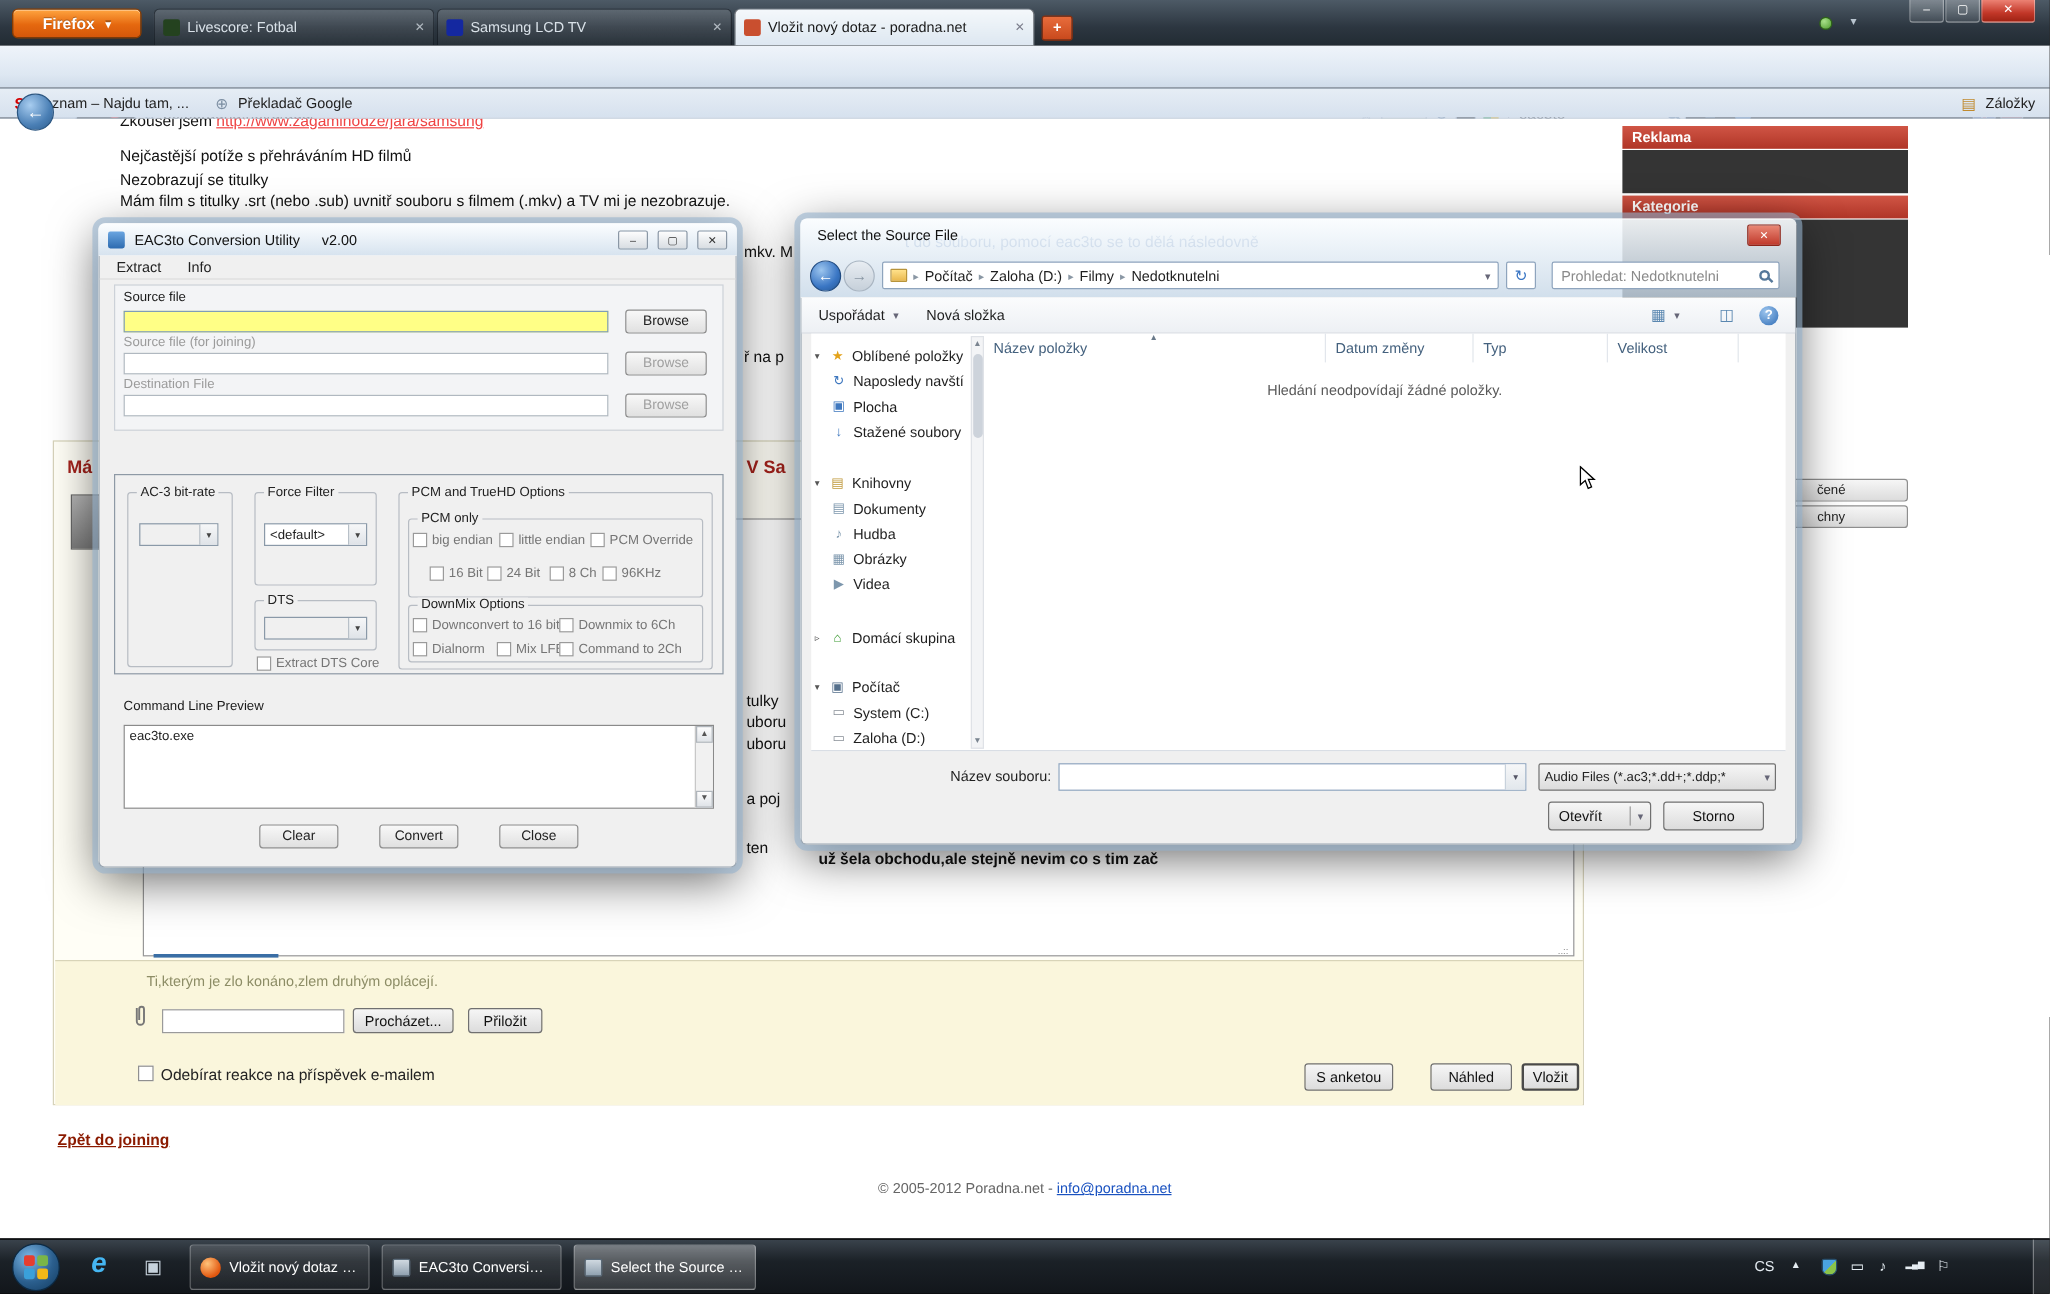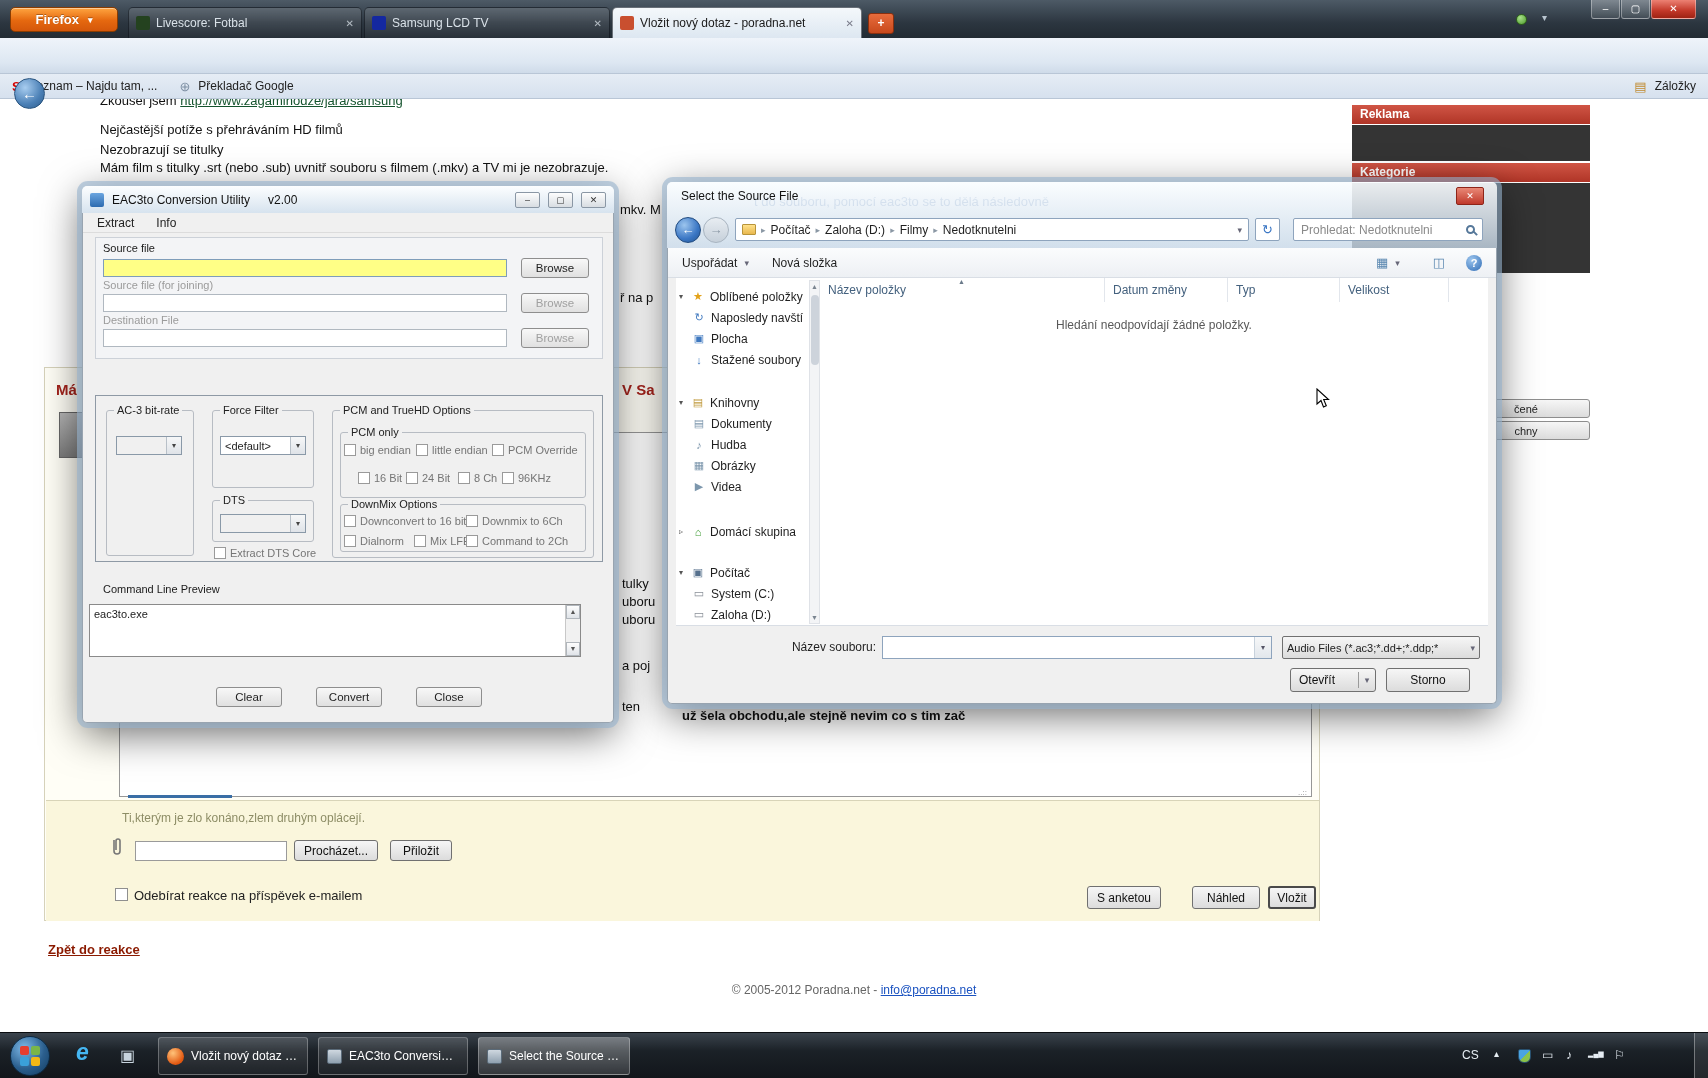--- a/index.html
+++ b/index.html
@@ -37,21 +37,21 @@
 .badgeicon{width:13px;height:13px;background:linear-gradient(#6e9bd0,#3a6ea5);border-radius:2px;display:inline-block}
 .flag{width:19px;height:13px;border:1px solid #8a93a0;display:inline-block}
 .flag-uk{background-color:#1f3f94;background-image:linear-gradient(0deg,transparent 43%,#c8102e 43%,#c8102e 57%,transparent 57%),linear-gradient(90deg,transparent 43%,#c8102e 43%,#c8102e 57%,transparent 57%),linear-gradient(0deg,transparent 34%,#fff 34%,#fff 66%,transparent 66%),linear-gradient(90deg,transparent 36%,#fff 36%,#fff 64%,transparent 64%)}
 .flag-cz{position:relative;background:linear-gradient(#fff 50%,#d7141a 50%)}
 .flag-cz::after{content:"";position:absolute;left:0;top:0;border-left:9px solid #11457e;border-top:5.5px solid transparent;border-bottom:5.5px solid transparent}
 #bookmarksbar{left:0;top:74px;width:1708px;height:25px;background:linear-gradient(#e6edf5,#d6e1ee);border-bottom:1px solid #b9c6d6;display:flex;align-items:center;font-size:12px;color:#222;padding:0 12px;gap:8px}
 .bmicon{color:#c08a2f;font-size:13px}
 
 #page{left:0;top:99px;width:1708px;height:933px;background:#fff;overflow:hidden}
 .ptext{font-size:13px;color:#111;white-space:nowrap}
-.plink{font-size:13px;color:#14532d;text-decoration:underline;white-space:nowrap}
+.plink{font-size:13px;color:#ef4444;text-decoration:underline;white-space:nowrap}
 .heading{font-size:15px;font-weight:bold;color:#a5231c;white-space:nowrap}
 .sbar{width:238px;height:19px;background:linear-gradient(#d05545,#b03527);color:#fff;font-weight:bold;font-size:12px;line-height:19px;padding-left:8px}
 .sdark{width:238px;background:#343434}
 .graybtn{display:flex;align-items:center;justify-content:center;font-size:11px;color:#222;background:linear-gradient(#f6f6f6,#dcdcdc);border:1px solid #8e8e8e;border-radius:3px}
 #formbox{border:1px solid #d6d2ba;background:#fffef6}
 #msgarea{background:#fff;border:1px solid #979797}
 #yellowzone{background:#faf6dc;border-top:1px solid #d8d4b8}
 .quote{font-size:12px;color:#8d8d66}
 .btn7{display:flex;align-items:center;justify-content:center;font-size:12px;color:#111;background:linear-gradient(#f6f6f6,#dcdcdc);border:1px solid #707070;border-radius:3px}
 .btn7.def{border:2px solid #4a4a4a}
@@ -247,21 +247,21 @@
       <div class="btn7 a" style="left:248px;top:39px;width:84px;height:21px">Procházet...</div>
       <div class="btn7 a" style="left:344px;top:39px;width:62px;height:21px">Přiložit</div>
       <span class="a cb" style="left:69px;top:87px"></span>
       <span class="a" style="left:88px;top:87px;font-size:13px;color:#222">Odebírat reakce na příspěvek e-mailem</span>
       <div class="btn7 a" style="left:1041px;top:85px;width:74px;height:23px">S anketou</div>
       <div class="btn7 a" style="left:1146px;top:85px;width:68px;height:23px">Náhled</div>
       <div class="btn7 def a" style="left:1222px;top:85px;width:48px;height:23px">Vložit</div>
     </div>
   </div>
 
-  <div class="a backlink" style="left:48px;top:843px">Zpět do reakce</div>
+  <div class="a backlink" style="left:48px;top:843px">Zpět do joining</div>
   <div class="a footer" style="left:0;top:884px;width:1708px">
     <span>© 2005-2012 Poradna.net - </span><span class="maillink">info@poradna.net</span>
   </div>
 </div>
 
 <div id="eac3to" class="a win">
   <div class="wtitle" style="height:27px;padding:0 8px;gap:8px">
     <span class="appicon"></span>
     <span>EAC3to Conversion Utility</span>
     <span style="margin-left:10px">v2.00</span>
@@ -368,21 +368,21 @@
           <span class="cbs"></span>
           <span>Mix LFE</span>
         </span>
       <span class="cbrow a" style="left:370px;top:139px">
           <span class="cbs"></span>
           <span>Command to 2Ch</span>
         </span>
     </div>
 
     <span class="a lbl" style="left:20px;top:370px">Command Line Preview</span>
-    <div class="a tbox" style="left:6px;top:391px;width:492px;height:53px;border-color:#8a8a8a">
+    <div class="a tbox" style="left:20px;top:391px;width:492px;height:70px;border-color:#8a8a8a">
       <span class="a" style="left:4px;top:3px;font-size:11px;color:#222">eac3to.exe</span>
       <div class="vsb a" style="right:0;top:0;width:15px;height:100%">
         <span>▲</span>
         <span>▼</span>
       </div>
     </div>
     <div class="ebtn a" style="left:133px;top:474px;width:66px;height:20px">Clear</div>
     <div class="ebtn a" style="left:233px;top:474px;width:66px;height:20px">Convert</div>
     <div class="ebtn a" style="left:333px;top:474px;width:66px;height:20px">Close</div>
   </div>

